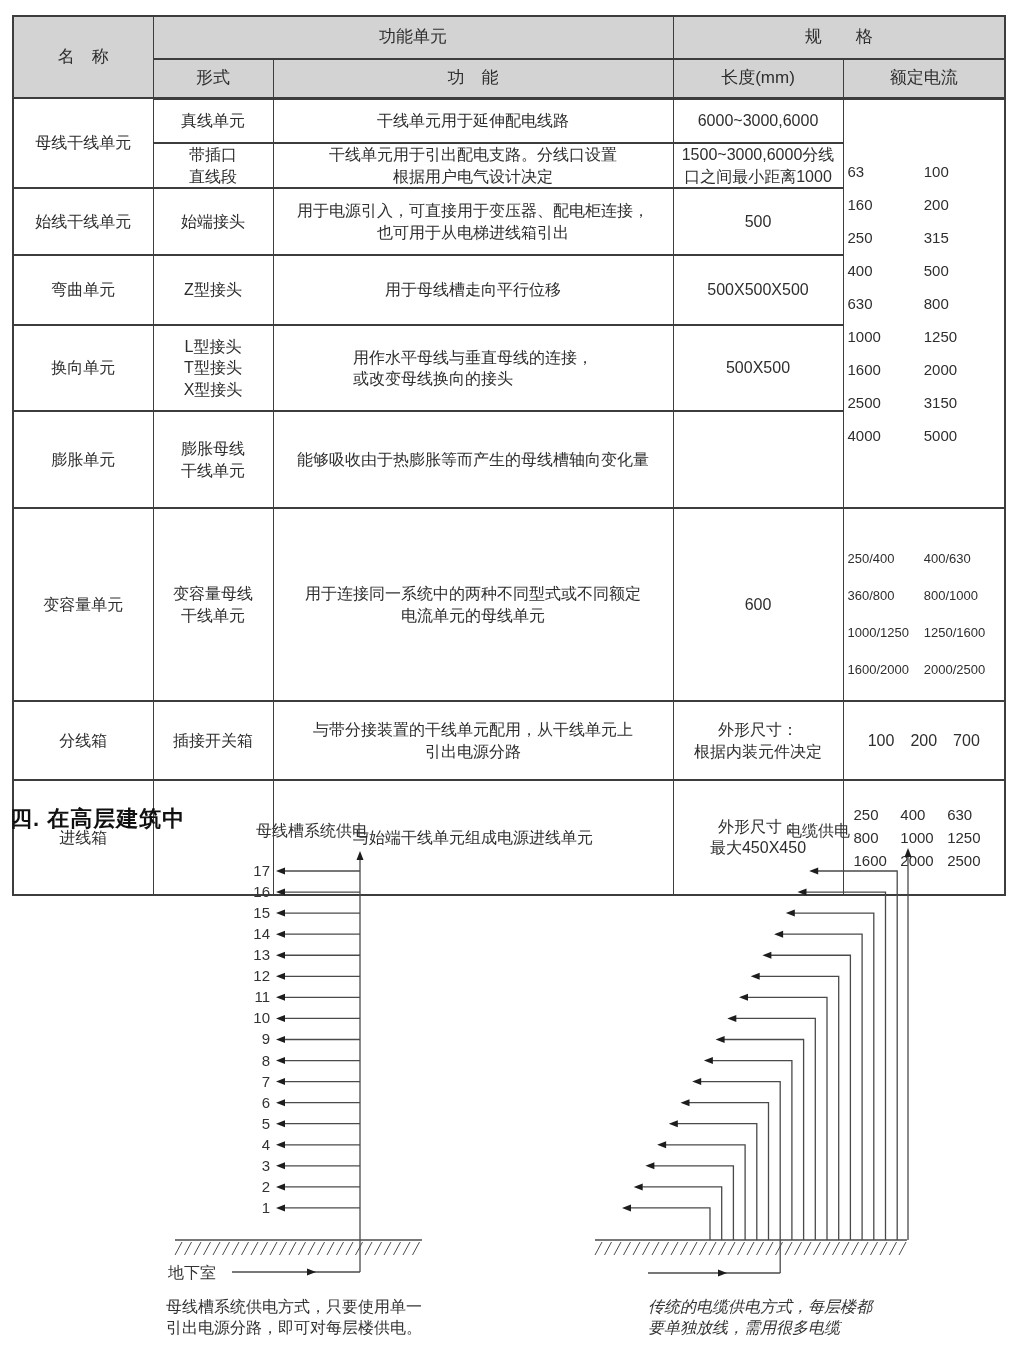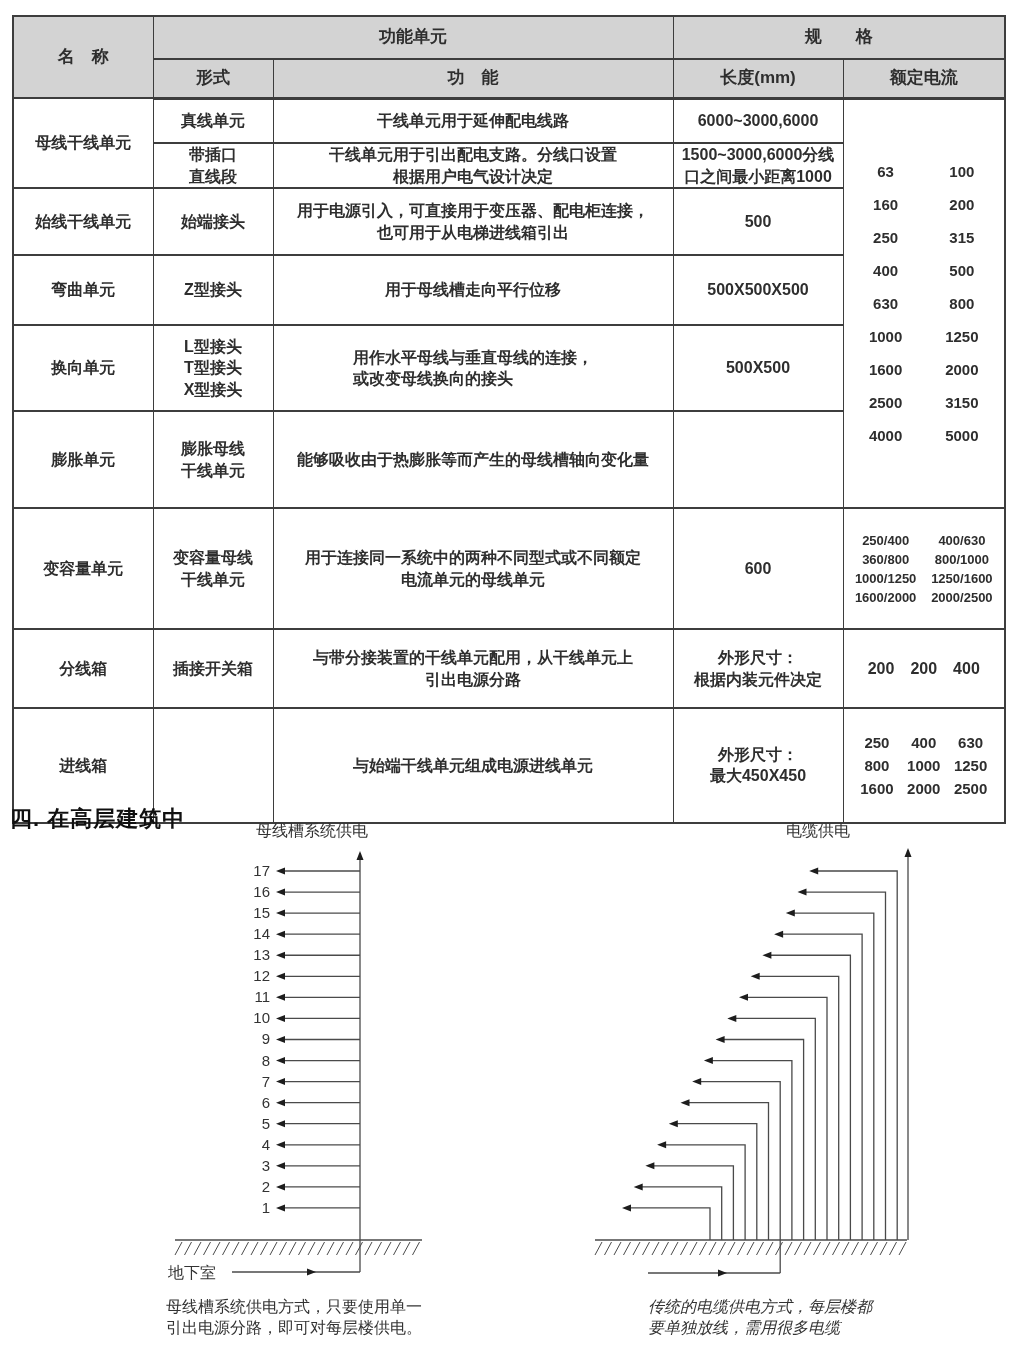--- a/index.html
+++ b/index.html
@@ -18,40 +18,40 @@
     position:absolute;left:12px;top:15px;width:992px;
     border-collapse:collapse;table-layout:fixed;
     border:2px solid var(--border);
   }
   table.spec th,table.spec td{
     border:1px solid var(--border);
     border-top-width:2px;border-bottom-width:2px;
     vertical-align:middle;text-align:center;
     white-space:pre-line;line-height:1.35;
     padding:0 4px;overflow:hidden;
-    font-size:16px;font-weight:bold;
+    font-size:16px;font-weight:normal;
   }
   table.spec thead th{background:var(--headerbg);font-size:17px;}
   table.spec thead tr.h2 th{border-bottom-width:3px;}
   td.tl,th.tl{text-align:left;}
   .cl{text-align:center;}
   .cl>span{display:inline-block;text-align:left;white-space:pre-line;}
   .fs14{font-size:14px;margin-left:9px;}
   .fs15{font-size:15px;}
   .pl10{padding-left:10px;}
   .pl14{padding-left:14px;}
   .pl16{padding-left:16px;}
   .pl24{padding-left:24px;}
   .pl26{padding-left:26px;}
   
   .rc-list{display:flex;flex-direction:column;justify-content:center;height:100%;}
   .rated-main .rc-line{display:grid;grid-template-columns:1fr 1fr;line-height:33px;font-size:15px;}
-  .rated-cap .rc-line{display:grid;grid-template-columns:1fr 1fr;line-height:19px;font-size:13px;}
+  .rated-cap .rc-line{display:grid;grid-template-columns:1fr 1fr;line-height:19px;font-size:13px;margin-top:18px;}
   .rated-inlet .rc-line{display:grid;grid-template-columns:1fr 1fr 1fr;line-height:23px;font-size:15px;padding:0 6px;}
-  .rc-v{text-align:center;}
+  .rc-v{text-align:left;}
   
   .heading{
     position:absolute;left:10px;top:804px;
     font-size:22px;font-weight:bold;color:#101010;letter-spacing:1px;
   }
   .diag-title{position:absolute;top:821px;width:160px;text-align:center;font-size:16px;color:#333;}
   #title-left{left:232px;}
   #title-right{left:738px;}
   .caption{position:absolute;top:1296px;font-size:16px;line-height:21px;color:#333;white-space:pre-line;}
   #caption-left{left:166px;}
@@ -151,21 +151,21 @@
         <div class="rc-line"><span class="rc-v">250/400</span><span class="rc-v">400/630</span></div><div class="rc-line"><span class="rc-v">360/800</span><span class="rc-v">800/1000</span></div><div class="rc-line"><span class="rc-v">1000/1250</span><span class="rc-v">1250/1600</span></div><div class="rc-line"><span class="rc-v">1600/2000</span><span class="rc-v">2000/2500</span></div></div>
       </td>
     </tr>
     <tr style="height:79px">
       <td>分线箱</td>
       <td class="fs15">插接开关箱</td>
       <td class="tl pl26 fs15">与带分接装置的干线单元配用，从干线单元上
 引出电源分路</td>
       <td class="tl pl14 fs15">外形尺寸：
 根据内装元件决定</td>
-      <td class="fs15">200 200 400</td>
+      <td class="fs15">100 200 700</td>
     </tr>
     <tr style="height:84px">
       <td>进线箱</td>
       <td></td>
       <td>与始端干线单元组成电源进线单元</td>
       <td class="tl pl26 fs15">外形尺寸：
 最大450X450</td>
       <td class="rated-inlet">
         <div class="rc-list">
           

